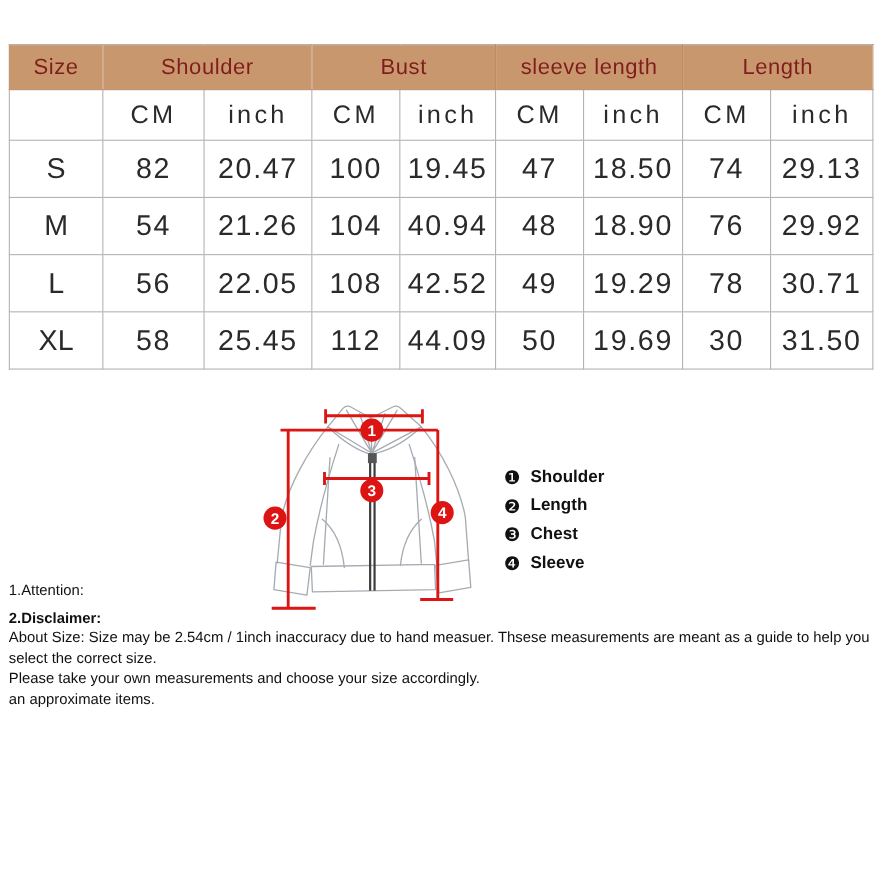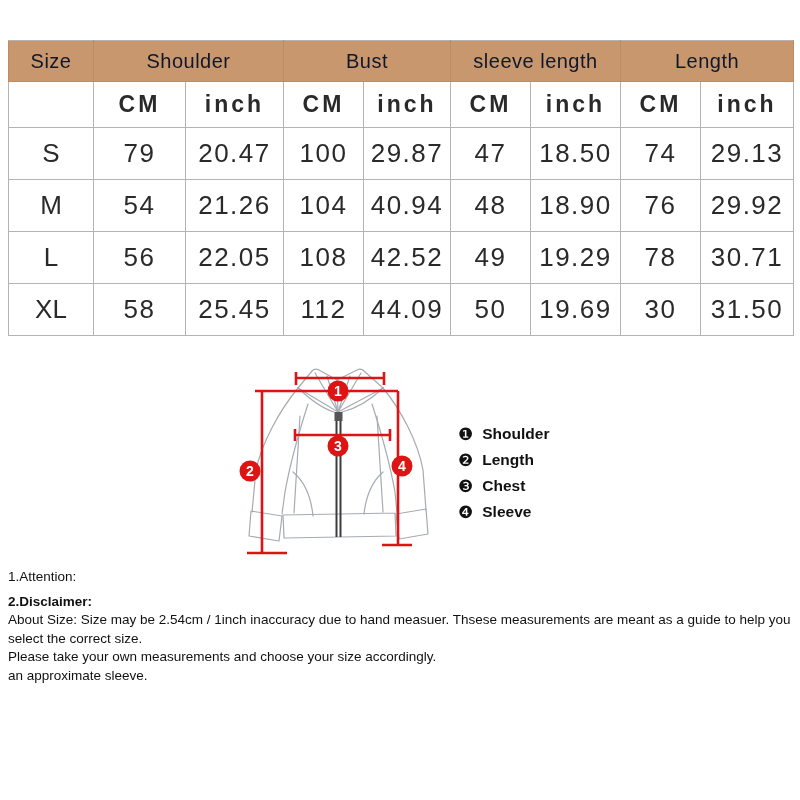--- a/index.html
+++ b/index.html
@@ -14,46 +14,46 @@
   table.size-table{
     position:absolute;left:8px;top:40px;width:785px;
     border-collapse:collapse;table-layout:fixed;
     border:1px solid #b3b3b3;
   }
   table.size-table td,table.size-table th{
     border:1px solid #b3b3b3;text-align:center;vertical-align:middle;
     padding:0;overflow:hidden;white-space:nowrap;
   }
   tr.group-row th{
-    background:#c9976e;color:#0f172a;font-weight:500;
+    background:#c9976e;color:#7f1d1d;font-weight:500;
     font-size:20px;height:40px;border-color:#bd8c64;
     border-top-color:#b3b3b3;letter-spacing:.5px;
   }
   tr.unit-row td{
-    height:45px;font-size:23px;color:#2a2a2a;letter-spacing:3px;font-weight:700;
+    height:45px;font-size:23px;color:#2a2a2a;letter-spacing:3px;font-weight:400;
   }
   tr.data-row td{
     height:51px;font-size:26px;color:#2a2a2a;letter-spacing:1.5px;font-weight:500;
   }
   tr.data-row td.size-cell{letter-spacing:0;}
 
   
   .diagram-wrap{position:absolute;left:220px;top:360px;width:350px;height:200px;}
   .legend{
     position:absolute;left:458px;top:421px;width:150px;
   }
   .legend .legend-item{
     display:flex;align-items:center;height:26px;
     font-size:15.5px;font-weight:600;color:#111;
   }
   .legend .marker{font-size:17px;margin-right:9px;font-weight:400;color:#111;}
 
   
   .notes{
-    position:absolute;left:8px;top:568px;width:786px;
+    position:absolute;left:8px;top:528px;width:786px;
     font-size:13.5px;line-height:18.5px;color:#111;
   }
   .note-title{font-weight:400;}
   .mt{margin-top:6px;font-weight:bold;}
 </style>
 </head>
 <body>
 
 <div class="canvas">
 
@@ -85,24 +85,24 @@
         <td>inch</td>
         <td>CM</td>
         <td>inch</td>
         <td>CM</td>
         <td>inch</td>
       </tr>
     </thead>
     <tbody>
       <tr class="data-row">
         <td class="size-cell">S</td>
-        <td>79</td>
+        <td>82</td>
         <td>20.47</td>
         <td>100</td>
-        <td>29.87</td>
+        <td>19.45</td>
         <td>47</td>
         <td>18.50</td>
         <td>74</td>
         <td>29.13</td>
       </tr>
       <tr class="data-row">
         <td class="size-cell">M</td>
         <td>54</td>
         <td>21.26</td>
         <td>104</td>
@@ -205,16 +205,16 @@
       <span class="marker">❹</span>
       <span>Sleeve</span>
     </div>
   </div>
 
   <div class="notes">
     <div class="note-title">1.Attention:</div>
     <div class="note-title mt">2.Disclaimer:</div>
     <div class="note-line">About Size: Size may be 2.54cm / 1inch inaccuracy due to hand measuer. Thsese measurements are meant as a guide to help you select the correct size.</div>
     <div class="note-line">Please take your own measurements and choose your size accordingly.</div>
-    <div class="note-line">an approximate sleeve.</div>
+    <div class="note-line">an approximate items.</div>
   </div>
 
 </div>
 
 </body></html>

